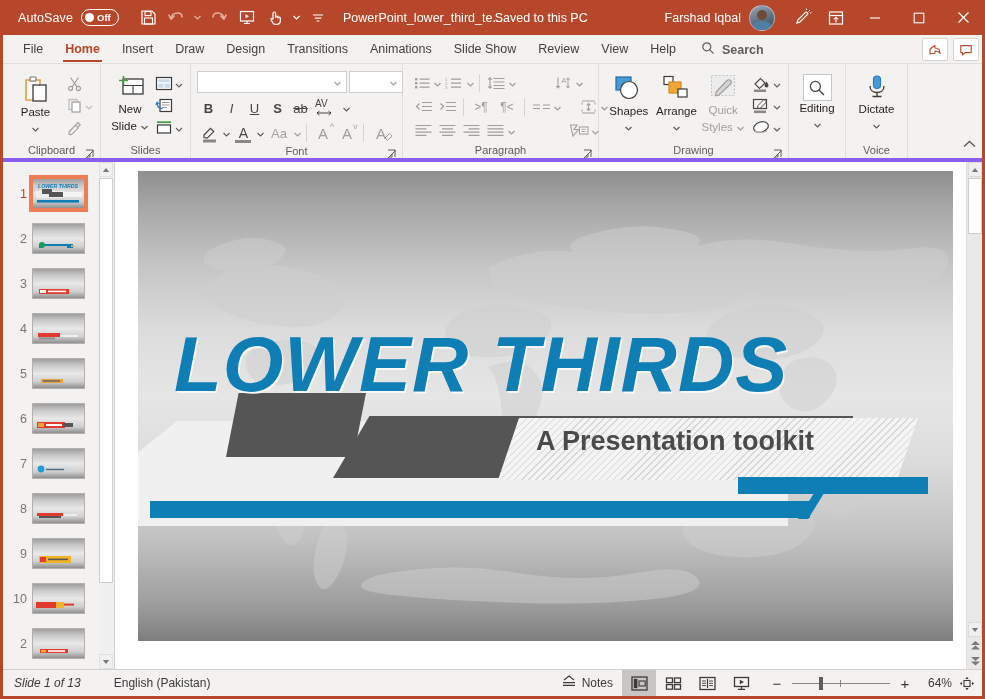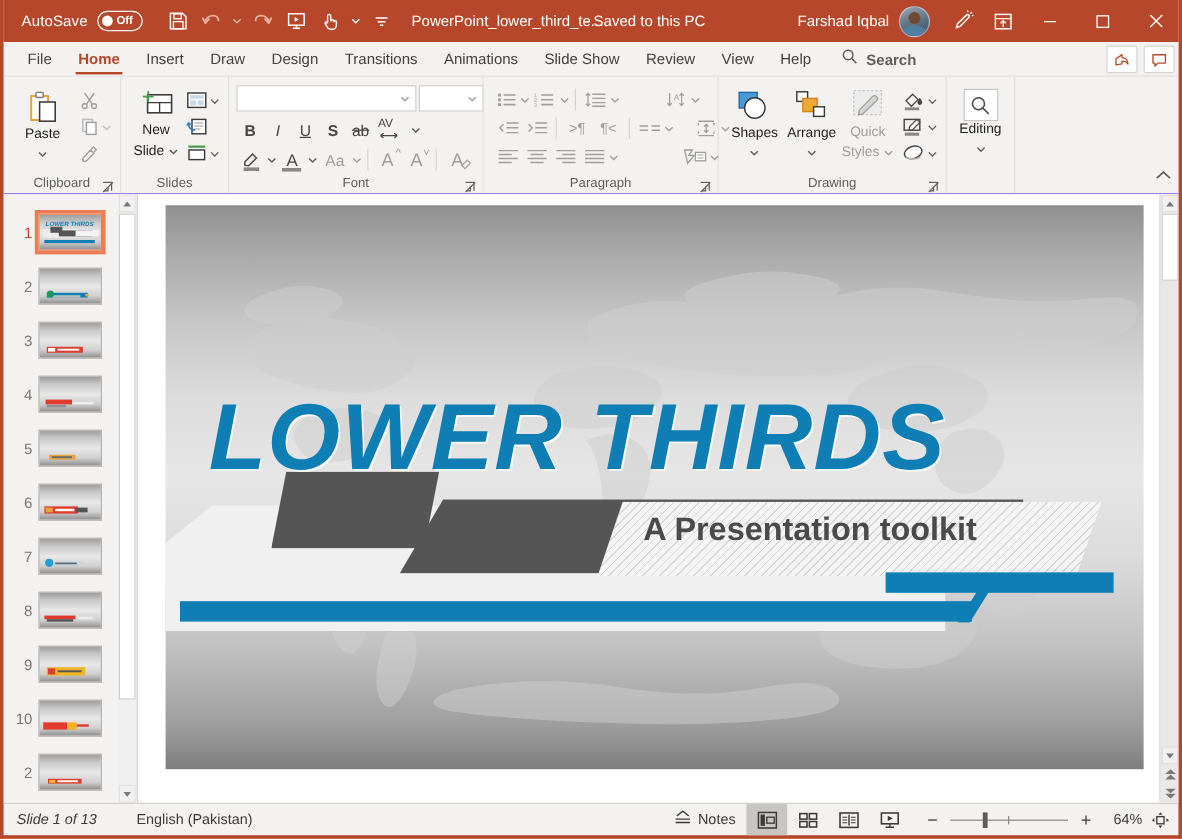--- a/index.html
+++ b/index.html
@@ -5,21 +5,21 @@
   * { box-sizing: border-box; margin: 0; padding: 0; }
   html, body {
     width: 985px; height: 699px;
     font-family: "Liberation Sans", sans-serif;
     overflow: hidden;
     background: #b7472a;
   }
   #app {
     width: 985px; height: 699px;
     position: relative;
-    background: #e5e5e5;
+    background: #c2410c;
     border-left: 3px solid #b7472a;
     border-right: 3px solid #b7472a;
     border-bottom: 3px solid #b7472a;
     overflow: hidden;
   }
 
   
   .titlebar {
     height: 35px; width: 985px;
     background: #b7472a;
@@ -108,21 +108,21 @@
     width: 26px; height: 23px; border: 1px solid #d6d3d1; background:#fff;
     display:flex; align-items:center; justify-content:center; border-radius:2px;
   }
 
   
   .ribbon {
     height: 98px; width: 982px;
     background: #f3f2f1;
     display: flex; align-items: stretch;
     position: relative;
-    border-bottom: 1px solid #8b5cf6;
+    border-bottom: 4px solid #8b5cf6;
   }
   .group {
     display: flex; flex-direction: column;
     position: relative;
     padding: 3px 0 0 0;
     border-right: 1px solid #e1dfdd;
   }
   .group-body { flex: 1; display:flex; align-items:flex-start; padding: 3px 5px 0 5px;}
   .group-label {
     height: 17px; font-size: 11px; color:#605e5c;
@@ -831,20 +831,36 @@
           </span>
           <span class="lbl">Editing</span>
           <span class="car"><svg width="9" height="7" viewBox="0 0 9 7">
                 <path d="M1.5 2 L4.5 5 L7.5 2" fill="none" stroke="#605e5c" stroke-width="1.2"></path>
               </svg></span>
         </div>
       </div>
       <div class="group-label"></div>
     </div>
 
+    <div class="group" style="width:62px">
+      <div class="group-body" style="justify-content:center">
+        <div class="bigbtn">
+          <svg width="28" height="28" viewBox="0 0 28 28">
+            <rect x="10.5" y="2" width="7" height="12.5" rx="3.5" fill="#4a9ad4" stroke="#2b7cc4" stroke-width="1.2"></rect>
+            <path d="M7 12c0 4 3 6.5 7 6.5s7-2.5 7-6.5" fill="none" stroke="#3b3a39" stroke-width="1.3"></path>
+            <path d="M14 18.5v4M9.5 22.5h9" stroke="#3b3a39" stroke-width="1.3"></path>
+          </svg>
+          <span class="lbl">Dictate</span>
+          <span class="car"><svg width="9" height="7" viewBox="0 0 9 7">
+                <path d="M1.5 2 L4.5 5 L7.5 2" fill="none" stroke="#605e5c" stroke-width="1.2"></path>
+              </svg></span>
+        </div>
+      </div>
+      <div class="group-label">Voice</div>
+    </div>
 
     <div class="group" style="flex:1; border-right:none"></div>
 
     <span class="collapse-ribbon">
       <svg width="15" height="11" viewBox="0 0 15 11">
           <path d="M2 7.5 7.5 2.5 13 7.5" fill="none" stroke="#605e5c" stroke-width="1.4"></path>
         </svg>
     </span>
   </div>
 

